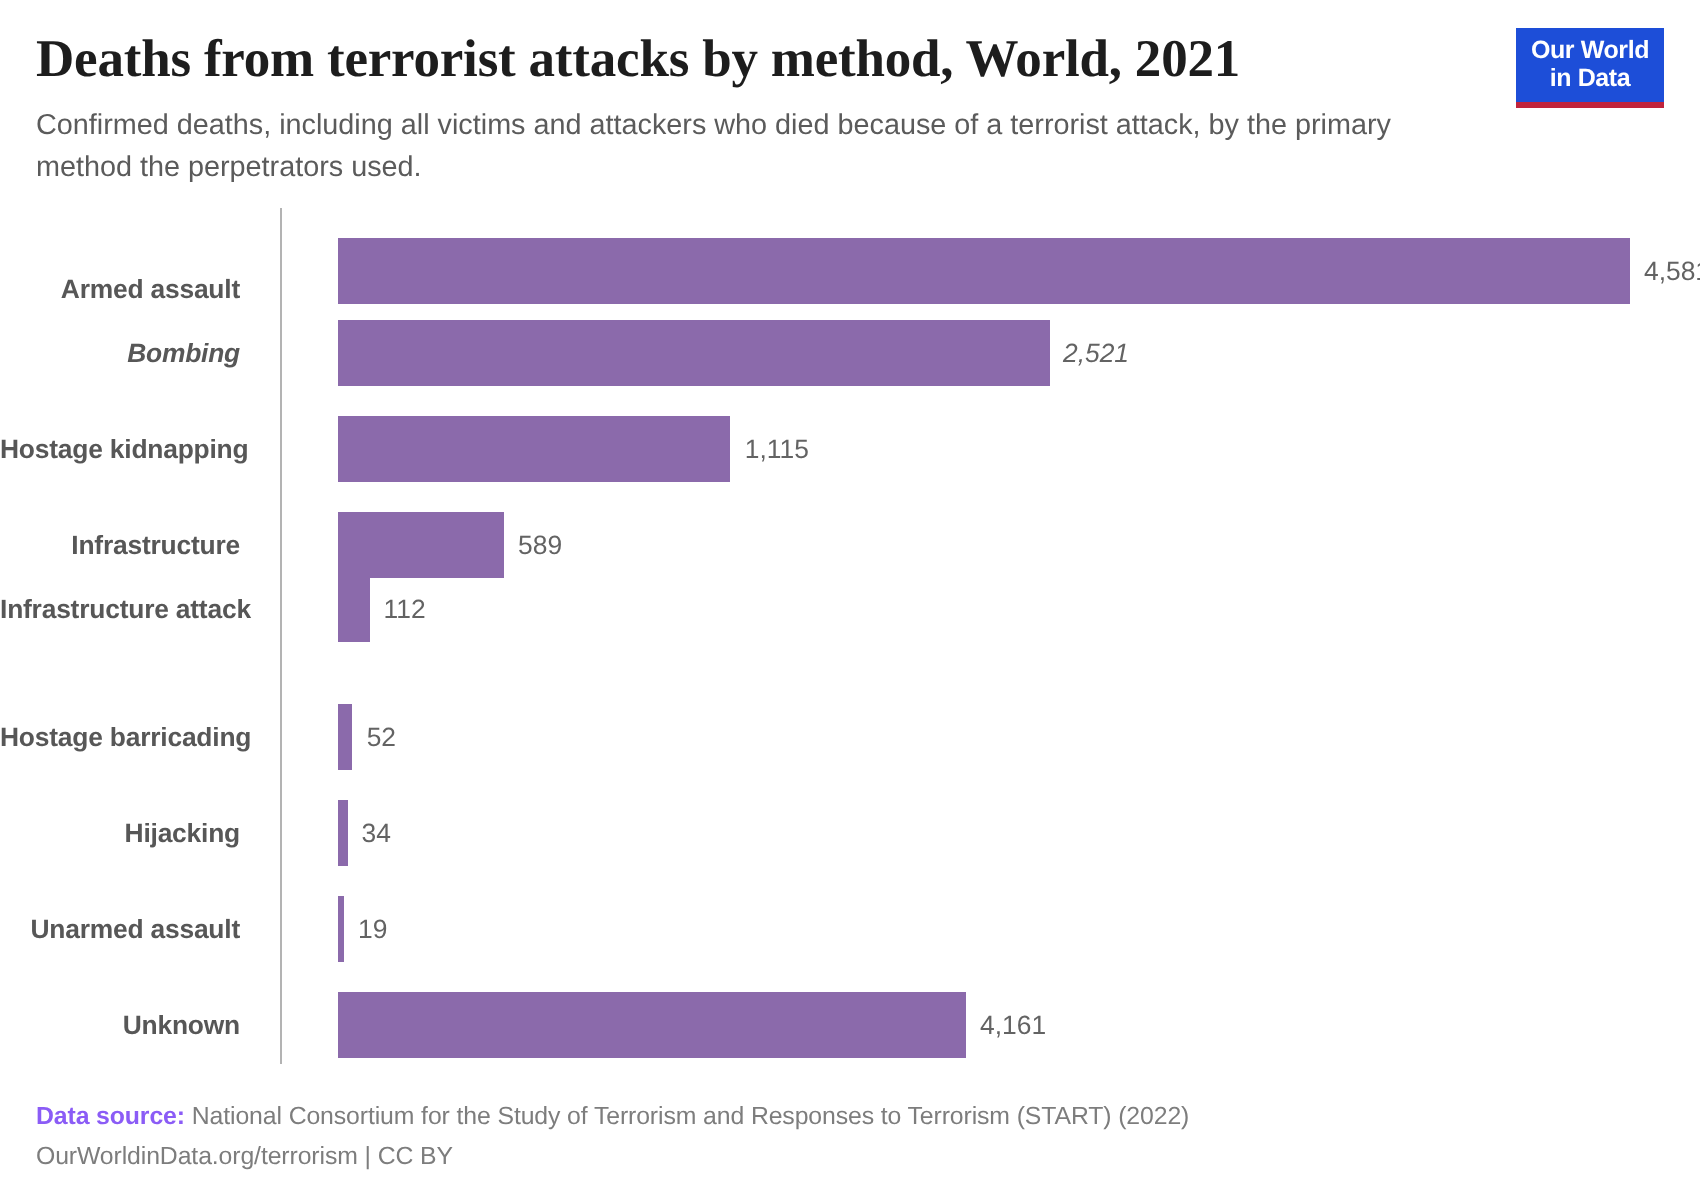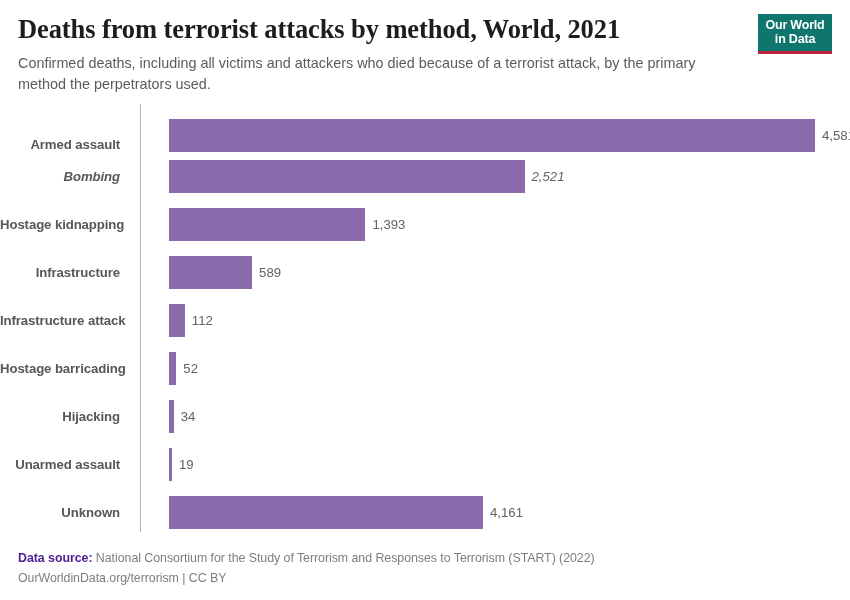--- a/index.html
+++ b/index.html
@@ -45,21 +45,21 @@
     line-height: 1.42;
     margin: 9px 0 0 0;
     max-width: 710px;
   }
 
   .owid-logo {
     position: absolute;
     top: 14px;
     right: 18px;
     width: 74px;
-    background: #0f766e;
+    background: #1d4ed8;
     border-bottom: 3px solid #c0233c;
     padding: 4px 0 4px 0;
     text-align: center;
     box-sizing: border-box;
   }
   .owid-logo .line {
     display: block;
     color: #ffffff;
     font-family: "Liberation Sans", sans-serif;
     font-size: 12.5px;
@@ -136,21 +136,21 @@
   }
   .footer-line {
     font-family: "Liberation Sans", sans-serif;
     font-size: 12.4px;
     color: #7d7d7d;
     line-height: 1.62;
     letter-spacing: -0.05px;
   }
   .footer-line .strong {
     font-weight: 700;
-    color: #4c1d95;
+    color: #8b5cf6;
   }
 </style>
 </head>
 <body>
 
 <div class="page">
 
   <div class="header">
     <h1 class="chart-title">Deaths from terrorist attacks by method, World, 2021</h1>
     <p class="chart-subtitle">Confirmed deaths, including all victims and attackers who died because of a terrorist attack, by the primary method the perpetrators used.</p>
@@ -174,31 +174,31 @@
           <div class="row-label">Bombing</div>
           <div class="bar-wrap">
             <div class="bar" style="width: 355.504px; background: rgb(139, 106, 171);"></div>
             <div class="bar-value">2,521</div>
           </div>
         </div>
         <div class="row" style="top: 96px;">
           <div class="row-label">Hostage kidnapping</div>
           <div class="bar-wrap">
             <div class="bar" style="width: 196.437px; background: rgb(139, 106, 171);"></div>
-            <div class="bar-value">1,393</div>
+            <div class="bar-value">1,115</div>
           </div>
         </div>
         <div class="row" style="top: 144px;">
           <div class="row-label">Infrastructure</div>
           <div class="bar-wrap">
             <div class="bar" style="width: 83.0592px; background: rgb(139, 106, 171);"></div>
             <div class="bar-value">589</div>
           </div>
         </div>
-        <div class="row" style="top: 192px;">
+        <div class="row" style="top: 176px;">
           <div class="row-label">Infrastructure attack</div>
           <div class="bar-wrap">
             <div class="bar" style="width: 15.7939px; background: rgb(139, 106, 171);"></div>
             <div class="bar-value">112</div>
           </div>
         </div>
         <div class="row" style="top: 240px;">
           <div class="row-label">Hostage barricading</div>
           <div class="bar-wrap">
             <div class="bar" style="width: 7.3329px; background: rgb(139, 106, 171);"></div>

